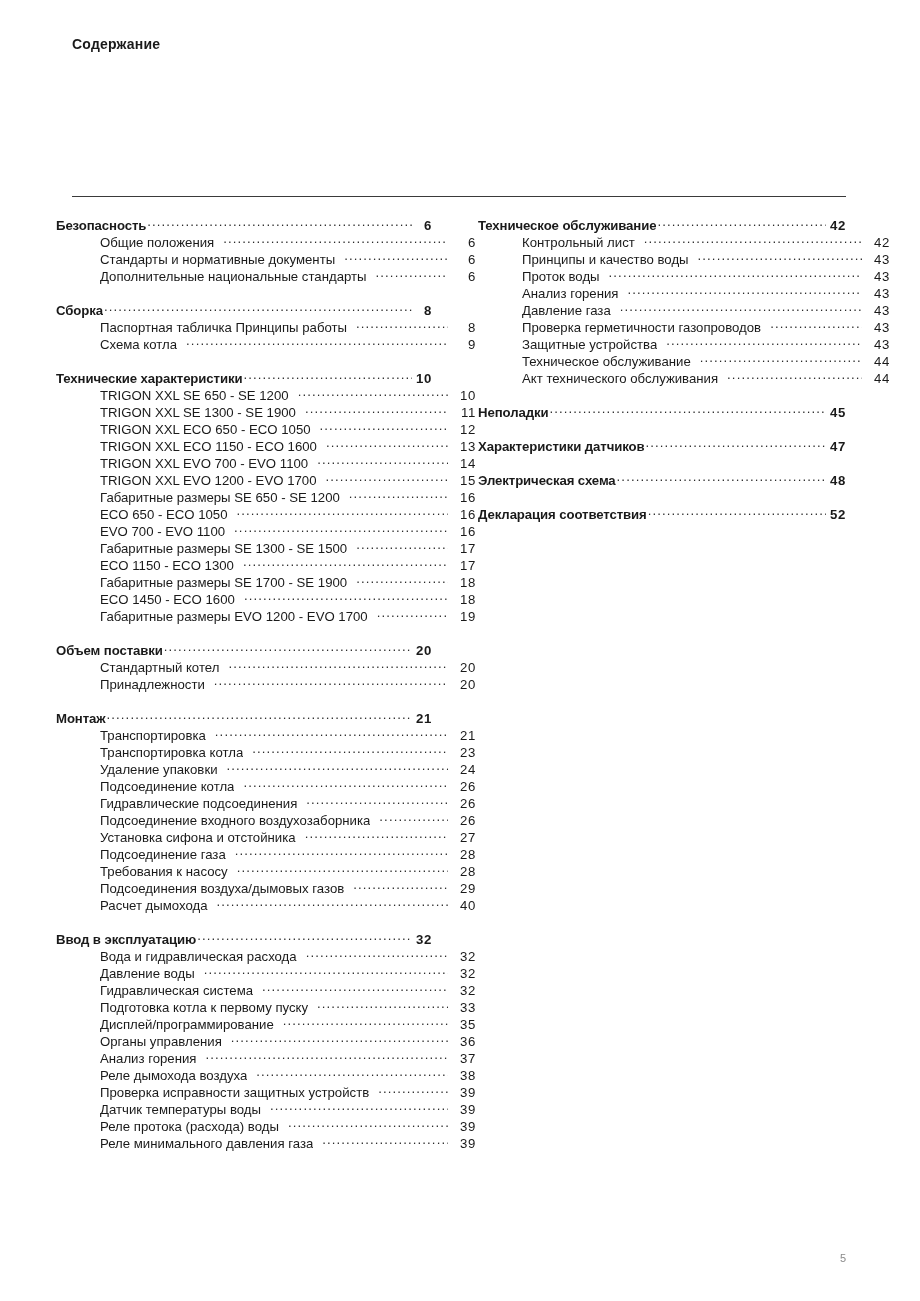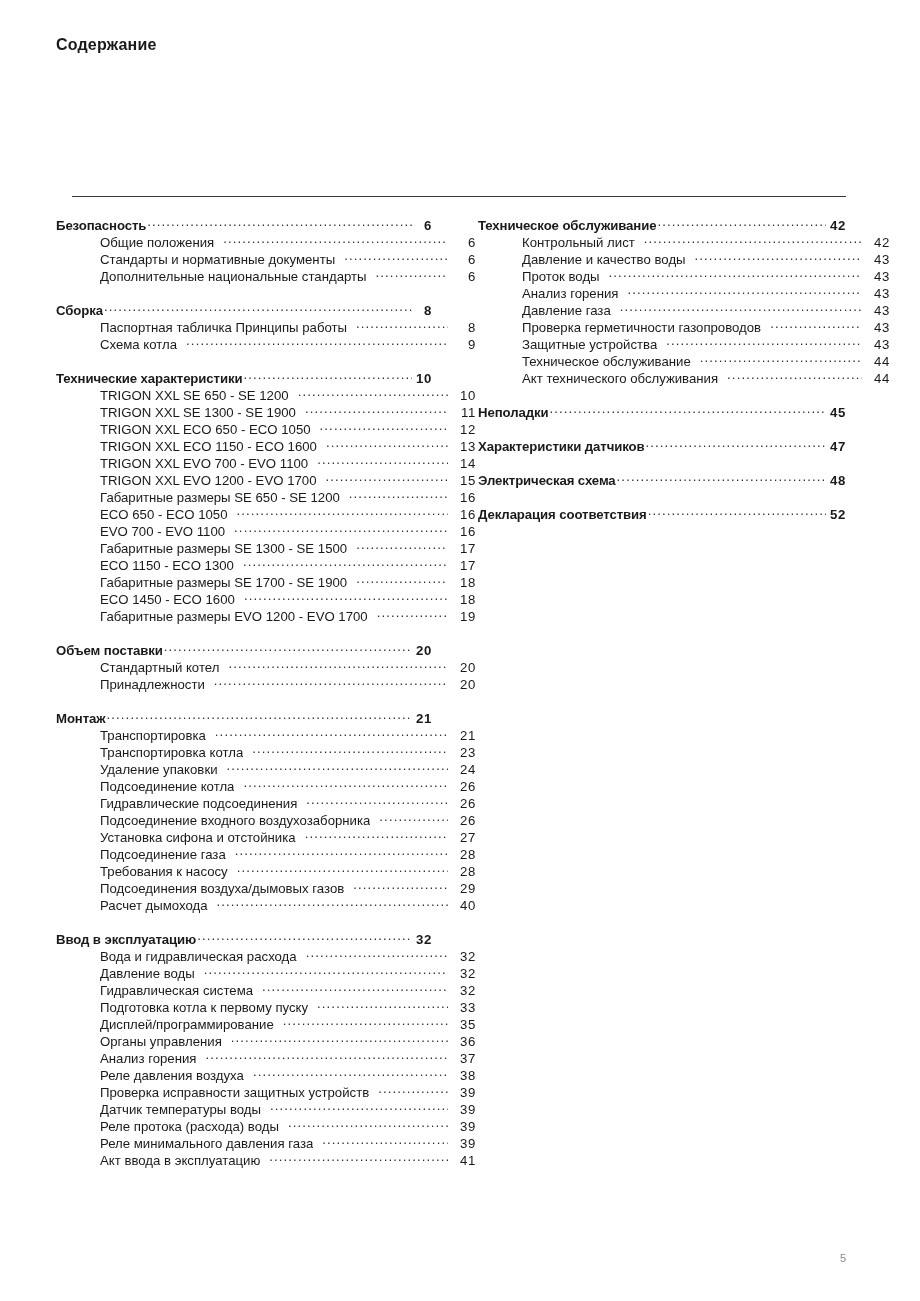--- a/index.html
+++ b/index.html
@@ -15,23 +15,23 @@
     color: #1a1a1a;
     overflow: hidden;
   }
   .page {
     position: absolute;
     inset: 0;
     background: #ffffff;
   }
   .page-title {
     position: absolute;
-    left: 56px;
+    left: 72px;
     top: 36px;
-    font-size: 16px;
+    font-size: 14px;
     font-weight: bold;
     letter-spacing: 0.2px;
     color: #1a1a1a;
   }
   .rule {
     position: absolute;
     left: 72px;
     top: 196px;
     width: 774px;
     height: 1px;
@@ -347,21 +347,21 @@
             <span class="label">Органы управления</span>
             <span class="leader"></span>
             <span class="pnum">36</span>
           </div>
           <div class="entry level-2">
             <span class="label">Анализ горения</span>
             <span class="leader"></span>
             <span class="pnum">37</span>
           </div>
           <div class="entry level-2">
-            <span class="label">Реле давления воздуха</span>
+            <span class="label">Реле дымохода воздуха</span>
             <span class="leader"></span>
             <span class="pnum">38</span>
           </div>
           <div class="entry level-2">
             <span class="label">Проверка исправности защитных устройств</span>
             <span class="leader"></span>
             <span class="pnum">39</span>
           </div>
           <div class="entry level-2">
             <span class="label">Датчик температуры воды</span>
@@ -370,42 +370,37 @@
           </div>
           <div class="entry level-2">
             <span class="label">Реле протока (расхода) воды</span>
             <span class="leader"></span>
             <span class="pnum">39</span>
           </div>
           <div class="entry level-2">
             <span class="label">Реле минимального давления газа</span>
             <span class="leader"></span>
             <span class="pnum">39</span>
-          </div>
-          <div class="entry level-2">
-            <span class="label">Акт ввода в эксплуатацию</span>
-            <span class="leader"></span>
-            <span class="pnum">41</span>
           </div>
         </div>
       </div>
     <div class="col col-right" id="col-right">
         <div class="group">
           <div class="entry level-1">
             <span class="label">Техническое обслуживание</span>
             <span class="leader"></span>
             <span class="pnum">42</span>
           </div>
           <div class="entry level-2">
             <span class="label">Контрольный лист</span>
             <span class="leader"></span>
             <span class="pnum">42</span>
           </div>
           <div class="entry level-2">
-            <span class="label">Давление и качество воды</span>
+            <span class="label">Принципы и качество воды</span>
             <span class="leader"></span>
             <span class="pnum">43</span>
           </div>
           <div class="entry level-2">
             <span class="label">Проток воды</span>
             <span class="leader"></span>
             <span class="pnum">43</span>
           </div>
           <div class="entry level-2">
             <span class="label">Анализ горения</span>

